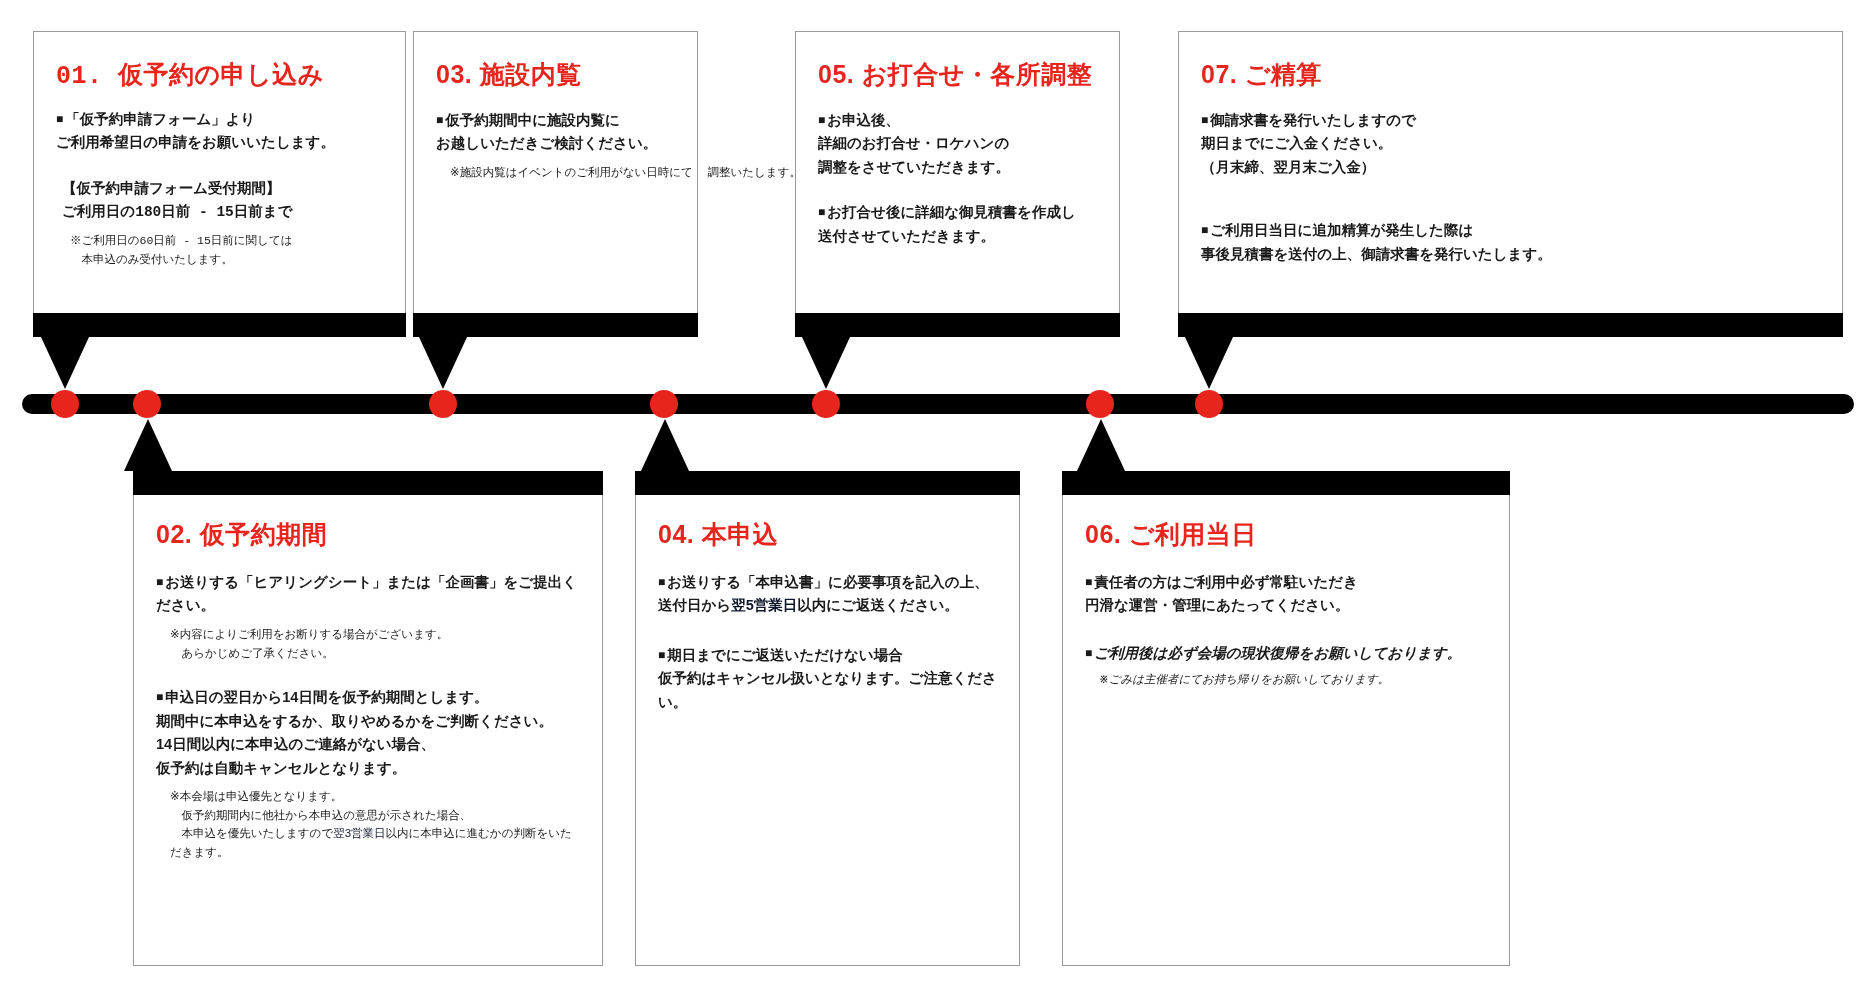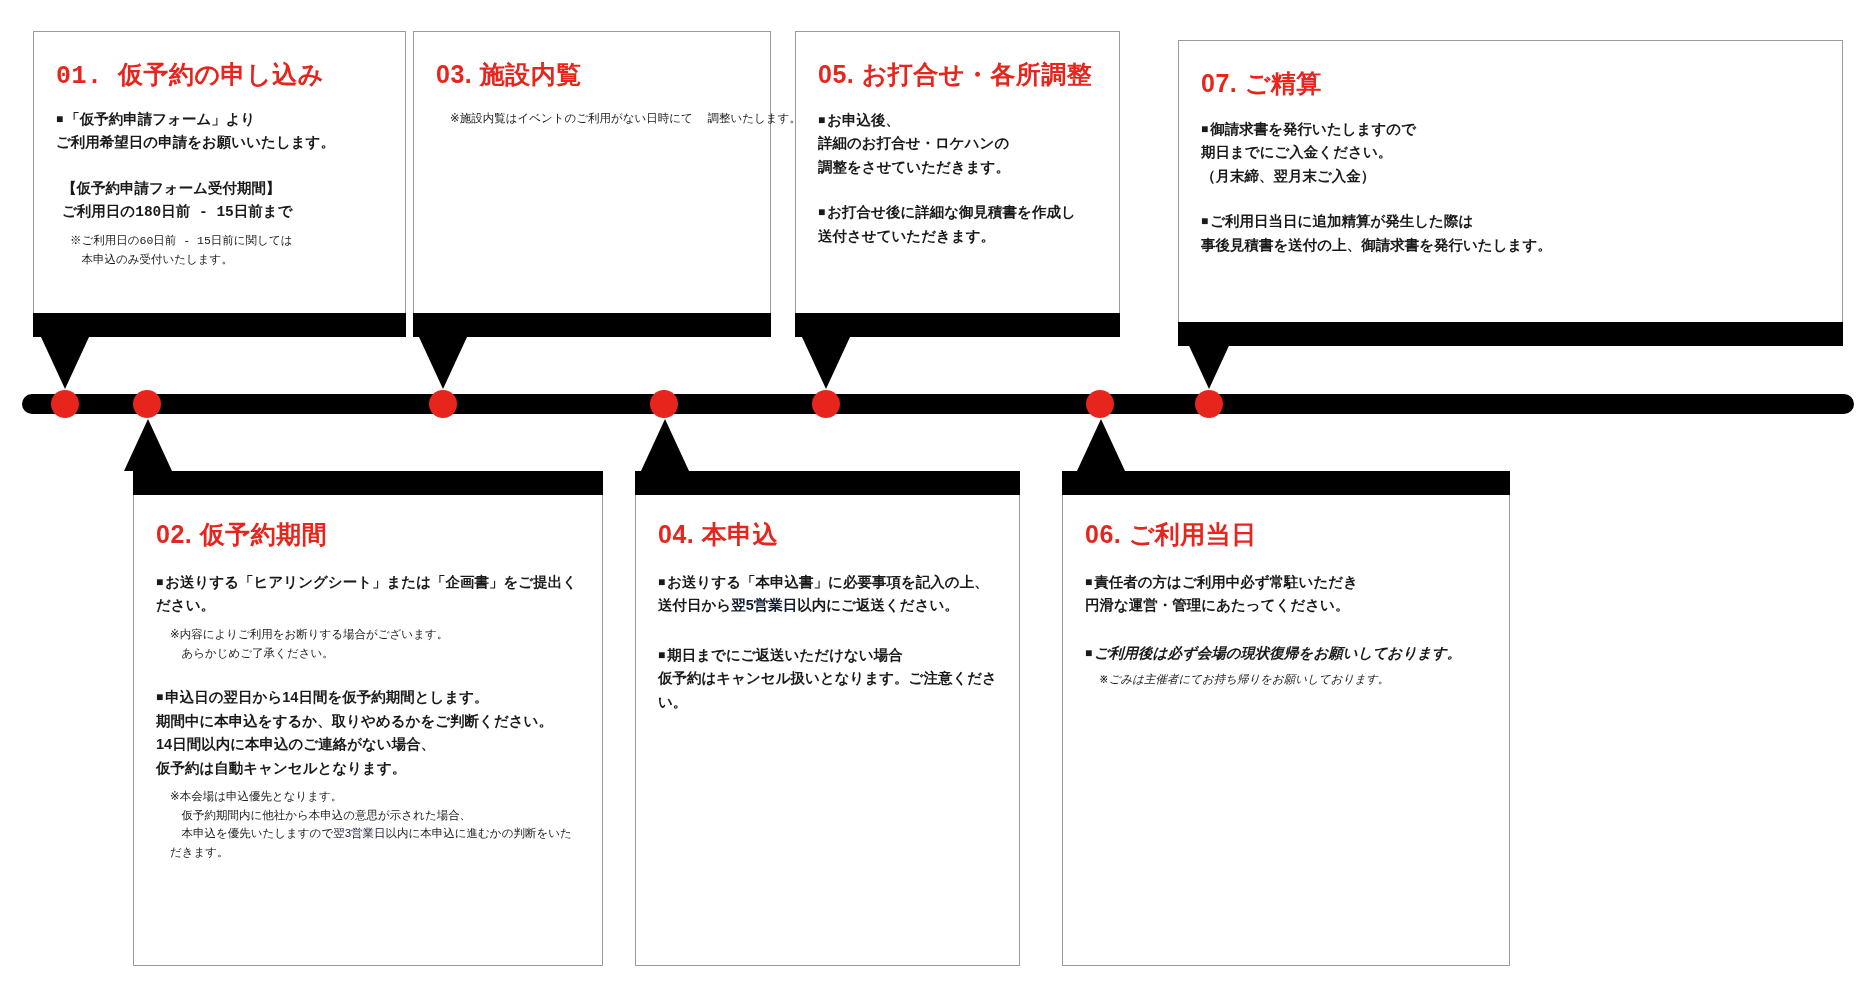--- a/index.html
+++ b/index.html
@@ -126,25 +126,27 @@
 ご利用日の180日前 - 15日前まで</div>
           <div class="note">※ご利用日の60日前 - 15日前に関しては
 　本申込のみ受付いたします。</div>
         </div>
       </div>
     </div>
     <div class="bar bottom"></div>
   </div>
   <div class="pointer down" style="left:41px;top:337px;"></div>
 
-  <div class="card above" style="left:413px;top:31px;width:358px;height:306px;">
+  <div class="card above" style="left:413px;top:31px;width:285px;height:306px;">
     <div class="card-inner">
       <div class="card-title">03. 施設内覧</div>
       <div class="blocks">
         <div class="block">
+          <div class="bullet"><span class="mk">■</span><span>仮予約期間中に施設内覧に
+お越しいただきご検討ください。</span></div>
           <div class="note" style="white-space:nowrap;">※施設内覧はイベントのご利用がない日時にて
 　調整いたします。</div>
         </div>
       </div>
     </div>
     <div class="bar bottom"></div>
   </div>
   <div class="pointer down" style="left:419px;top:337px;"></div>
 
   <div class="card above" style="left:795px;top:31px;width:325px;height:306px;">
@@ -159,30 +161,30 @@
         <div class="block" style="margin-top:22px;">
           <div class="bullet"><span class="mk">■</span><span>お打合せ後に詳細な御見積書を作成し
 送付させていただきます。</span></div>
         </div>
       </div>
     </div>
     <div class="bar bottom"></div>
   </div>
   <div class="pointer down" style="left:802px;top:337px;"></div>
 
-  <div class="card above" style="left:1178px;top:40px;width:665px;height:306px;">
+  <div class="card above" style="left:1178px;top:31px;width:665px;height:306px;">
     <div class="card-inner">
       <div class="card-title">07. ご精算</div>
       <div class="blocks">
         <div class="block">
           <div class="bullet"><span class="mk">■</span><span>御請求書を発行いたしますので
 期日までにご入金ください。
 （月末締、翌月末ご入金）</span></div>
         </div>
-        <div class="block" style="margin-top:22px;">
+        <div class="block" style="margin-top:40px;">
           <div class="bullet"><span class="mk">■</span><span>ご利用日当日に追加精算が発生した際は
 事後見積書を送付の上、御請求書を発行いたします。</span></div>
         </div>
       </div>
     </div>
     <div class="bar bottom"></div>
   </div>
   <div class="pointer down" style="left:1185px;top:337px;"></div>
 
   <div class="timeline-bar"></div>

